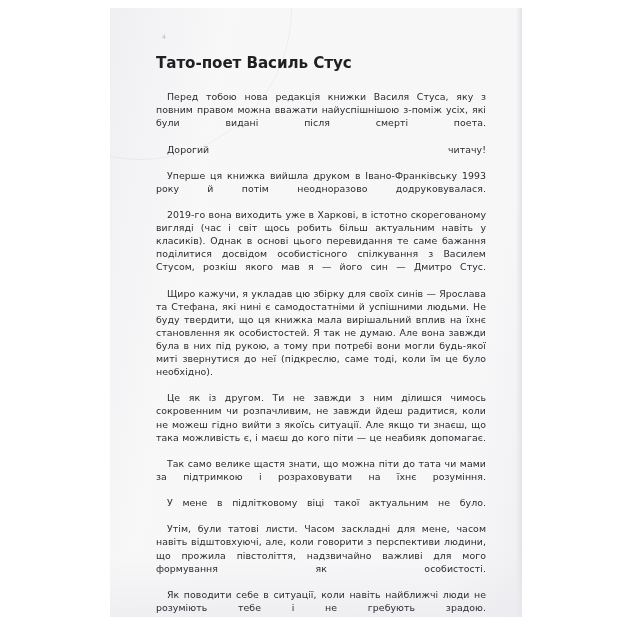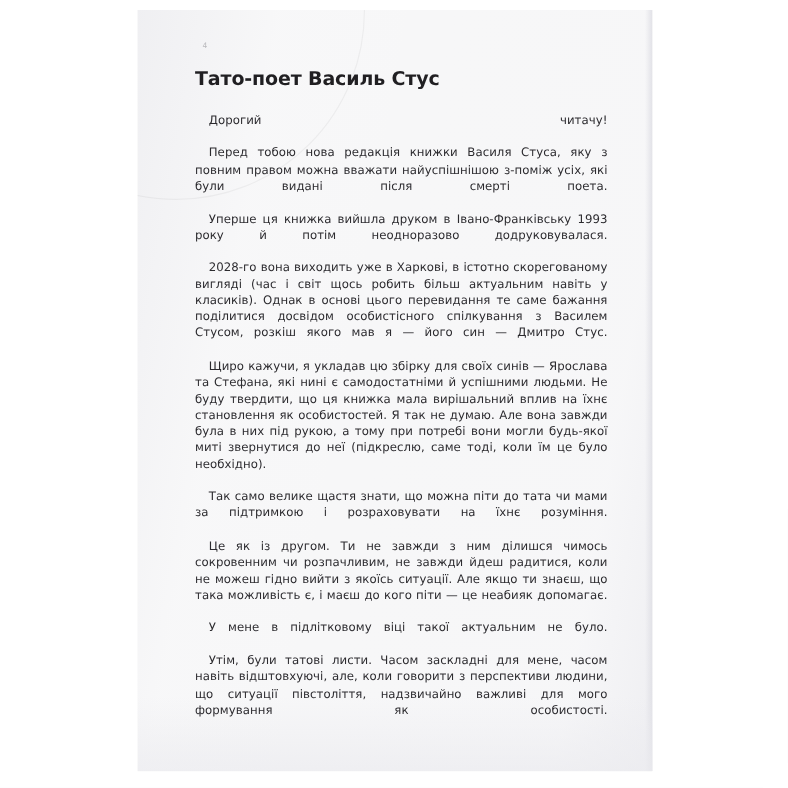--- a/index.html
+++ b/index.html
@@ -136,27 +136,28 @@
     <div id="page-right-edge"></div>
     <div id="page-bottom-shade"></div>
 
     <div id="page-content">
 
       <div id="folio">4</div>
 
       <h1 id="chapter-title">Тато-поет Василь Стус</h1>
 
       <div id="body-text">
+        <p class="para indent">Перед тобою нова редакція книжки Василя Стуса, яку з повним правом можна вважати найуспішнішою з-поміж усіх, які були видані після смерті поета.</p>
         <p class="para indent">Дорогий читачу!</p>
-        <p class="para indent">Перед тобою нова редакція книжки Василя Стуса, яку з повним правом можна вважати найуспішнішою з-поміж усіх, які були видані після смерті поета.</p>
         <p class="para indent">Уперше ця книжка вийшла друком в Івано-Франківську 1993 року й потім неодноразово додруковувалася.</p>
-        <p class="para indent">2028-го вона виходить уже в Харкові, в істотно скорегованому вигляді (час і світ щось робить більш актуальним навіть у класиків). Однак в основі цього перевидання те саме бажання поділитися досвідом особистісного спілкування з Василем Стусом, розкіш якого мав я — його син — Дмитро Стус.</p>
+        <p class="para indent">2019-го вона виходить уже в Харкові, в істотно скорегованому вигляді (час і світ щось робить більш актуальним навіть у класиків). Однак в основі цього перевидання те саме бажання поділитися досвідом особистісного спілкування з Василем Стусом, розкіш якого мав я — його син — Дмитро Стус.</p>
         <p class="para indent">Щиро кажучи, я укладав цю збірку для своїх синів — Ярослава та Стефана, які нині є самодостатніми й успішними людьми. Не буду твердити, що ця книжка мала вирішальний вплив на їхнє становлення як особистостей. Я так не думаю. Але вона завжди була в них під рукою, а тому при потребі вони могли будь-якої миті звернутися до неї (підкреслю, саме тоді, коли їм це було необхідно).</p>
+        <p class="para indent">Це як із другом. Ти не завжди з ним ділишся чимось сокровенним чи розпачливим, не завжди йдеш радитися, коли не можеш гідно вийти з якоїсь ситуації. Але якщо ти знаєш, що така можливість є, і маєш до кого піти — це неабияк допомагає.</p>
         <p class="para indent">Так само велике щастя знати, що можна піти до тата чи мами за підтримкою і розраховувати на їхнє розуміння.</p>
-        <p class="para indent">Це як із другом. Ти не завжди з ним ділишся чимось сокровенним чи розпачливим, не завжди йдеш радитися, коли не можеш гідно вийти з якоїсь ситуації. Але якщо ти знаєш, що така можливість є, і маєш до кого піти — це неабияк допомагає.</p>
         <p class="para indent">У мене в підлітковому віці такої актуальним не було.</p>
-        <p class="para indent">Утім, були татові листи. Часом заскладні для мене, часом навіть відштовхуючі, але, коли говорити з перспективи людини, що ситуації півстоліття, надзвичайно важливі для мого формування як особистості.</p>
+        <p class="para indent">Утім, були татові листи. Часом заскладні для мене, часом навіть відштовхуючі, але, коли говорити з перспективи людини, що прожила півстоліття, надзвичайно важливі для мого формування як особистості.</p>
+        <p class="para indent">Як поводити себе в ситуації, коли навіть найближчі люди не розуміють тебе і не гребують зрадою.</p>
 
       </div>
 
     </div>
   </div>
 </div>
 
 </body></html>

